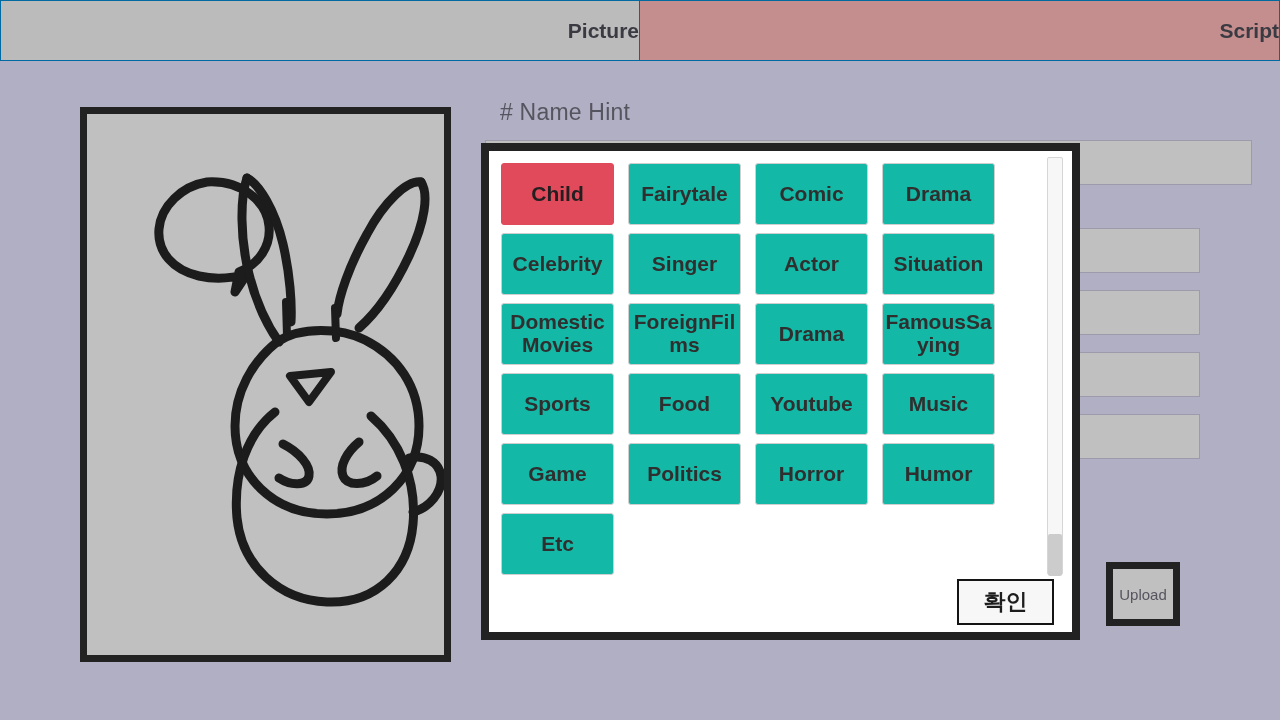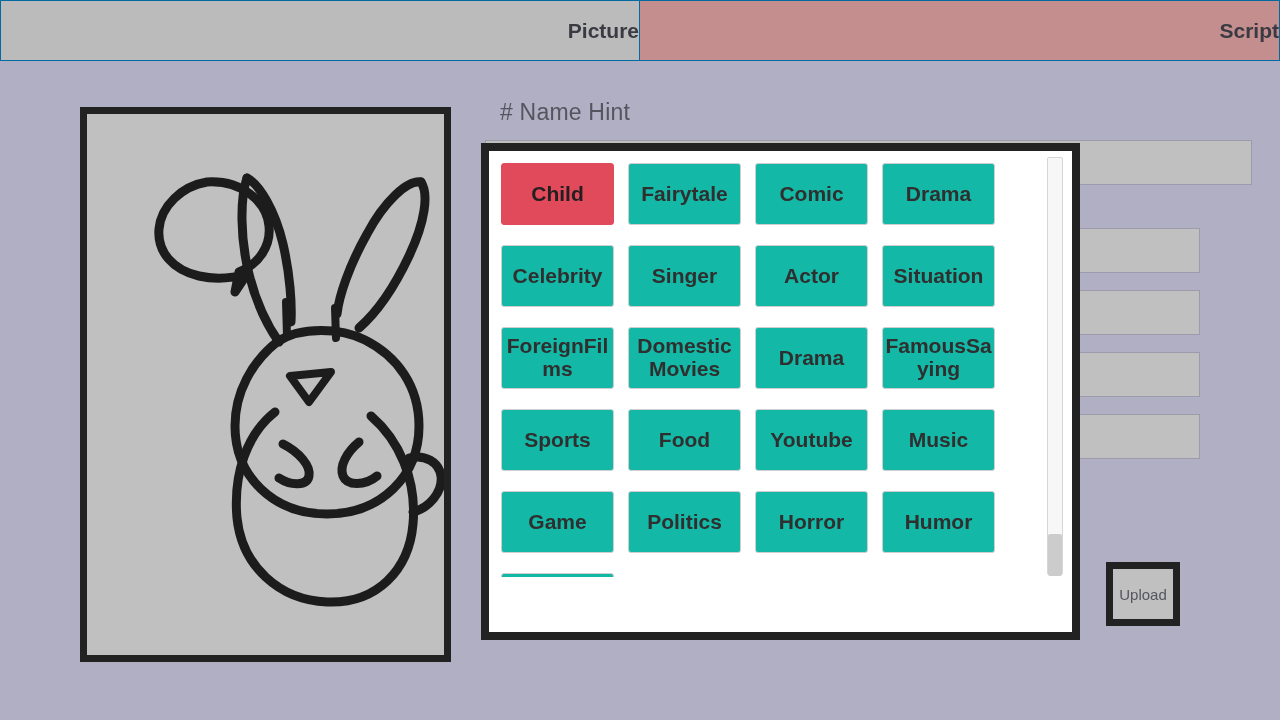--- a/index.html
+++ b/index.html
@@ -96,21 +96,21 @@
     position: absolute;
     left: 0; top: 0;
     width: 583px; height: 426px;
     overflow: hidden;
     padding: 12px 0 0 12px;
   }
 
   #category-grid {
     display: grid;
     grid-template-columns: repeat(4, 113px);
-    gap: 20px 14px;
+    gap: 8px 14px;
   }
 
   .cat-btn {
     height: 62px;
     background: #14b8a6;
     border: 1px solid #cfcfcf;
     border-radius: 3px;
     display: flex;
     align-items: center;
     justify-content: center;
@@ -250,24 +250,24 @@
         <div class="cat-btn">
           <span>Singer</span>
         </div>
         <div class="cat-btn">
           <span>Actor</span>
         </div>
         <div class="cat-btn">
           <span>Situation</span>
         </div>
         <div class="cat-btn">
+          <span>DomesticMovies</span>
+        </div>
+        <div class="cat-btn">
           <span>ForeignFilms</span>
-        </div>
-        <div class="cat-btn">
-          <span>DomesticMovies</span>
         </div>
         <div class="cat-btn">
           <span>Drama</span>
         </div>
         <div class="cat-btn">
           <span>FamousSaying</span>
         </div>
         <div class="cat-btn">
           <span>Sports</span>
         </div>
@@ -295,14 +295,19 @@
         <div class="cat-btn">
           <span>Etc</span>
         </div>
       </div>
   </div>
 
   <div id="scrollbar-track">
     <div id="scrollbar-thumb"></div>
   </div>
 
+  <div id="modal-footer">
+    <div id="confirm-button">
+      <span>확인</span>
+    </div>
+  </div>
 
 </div>
 
 </body></html>

